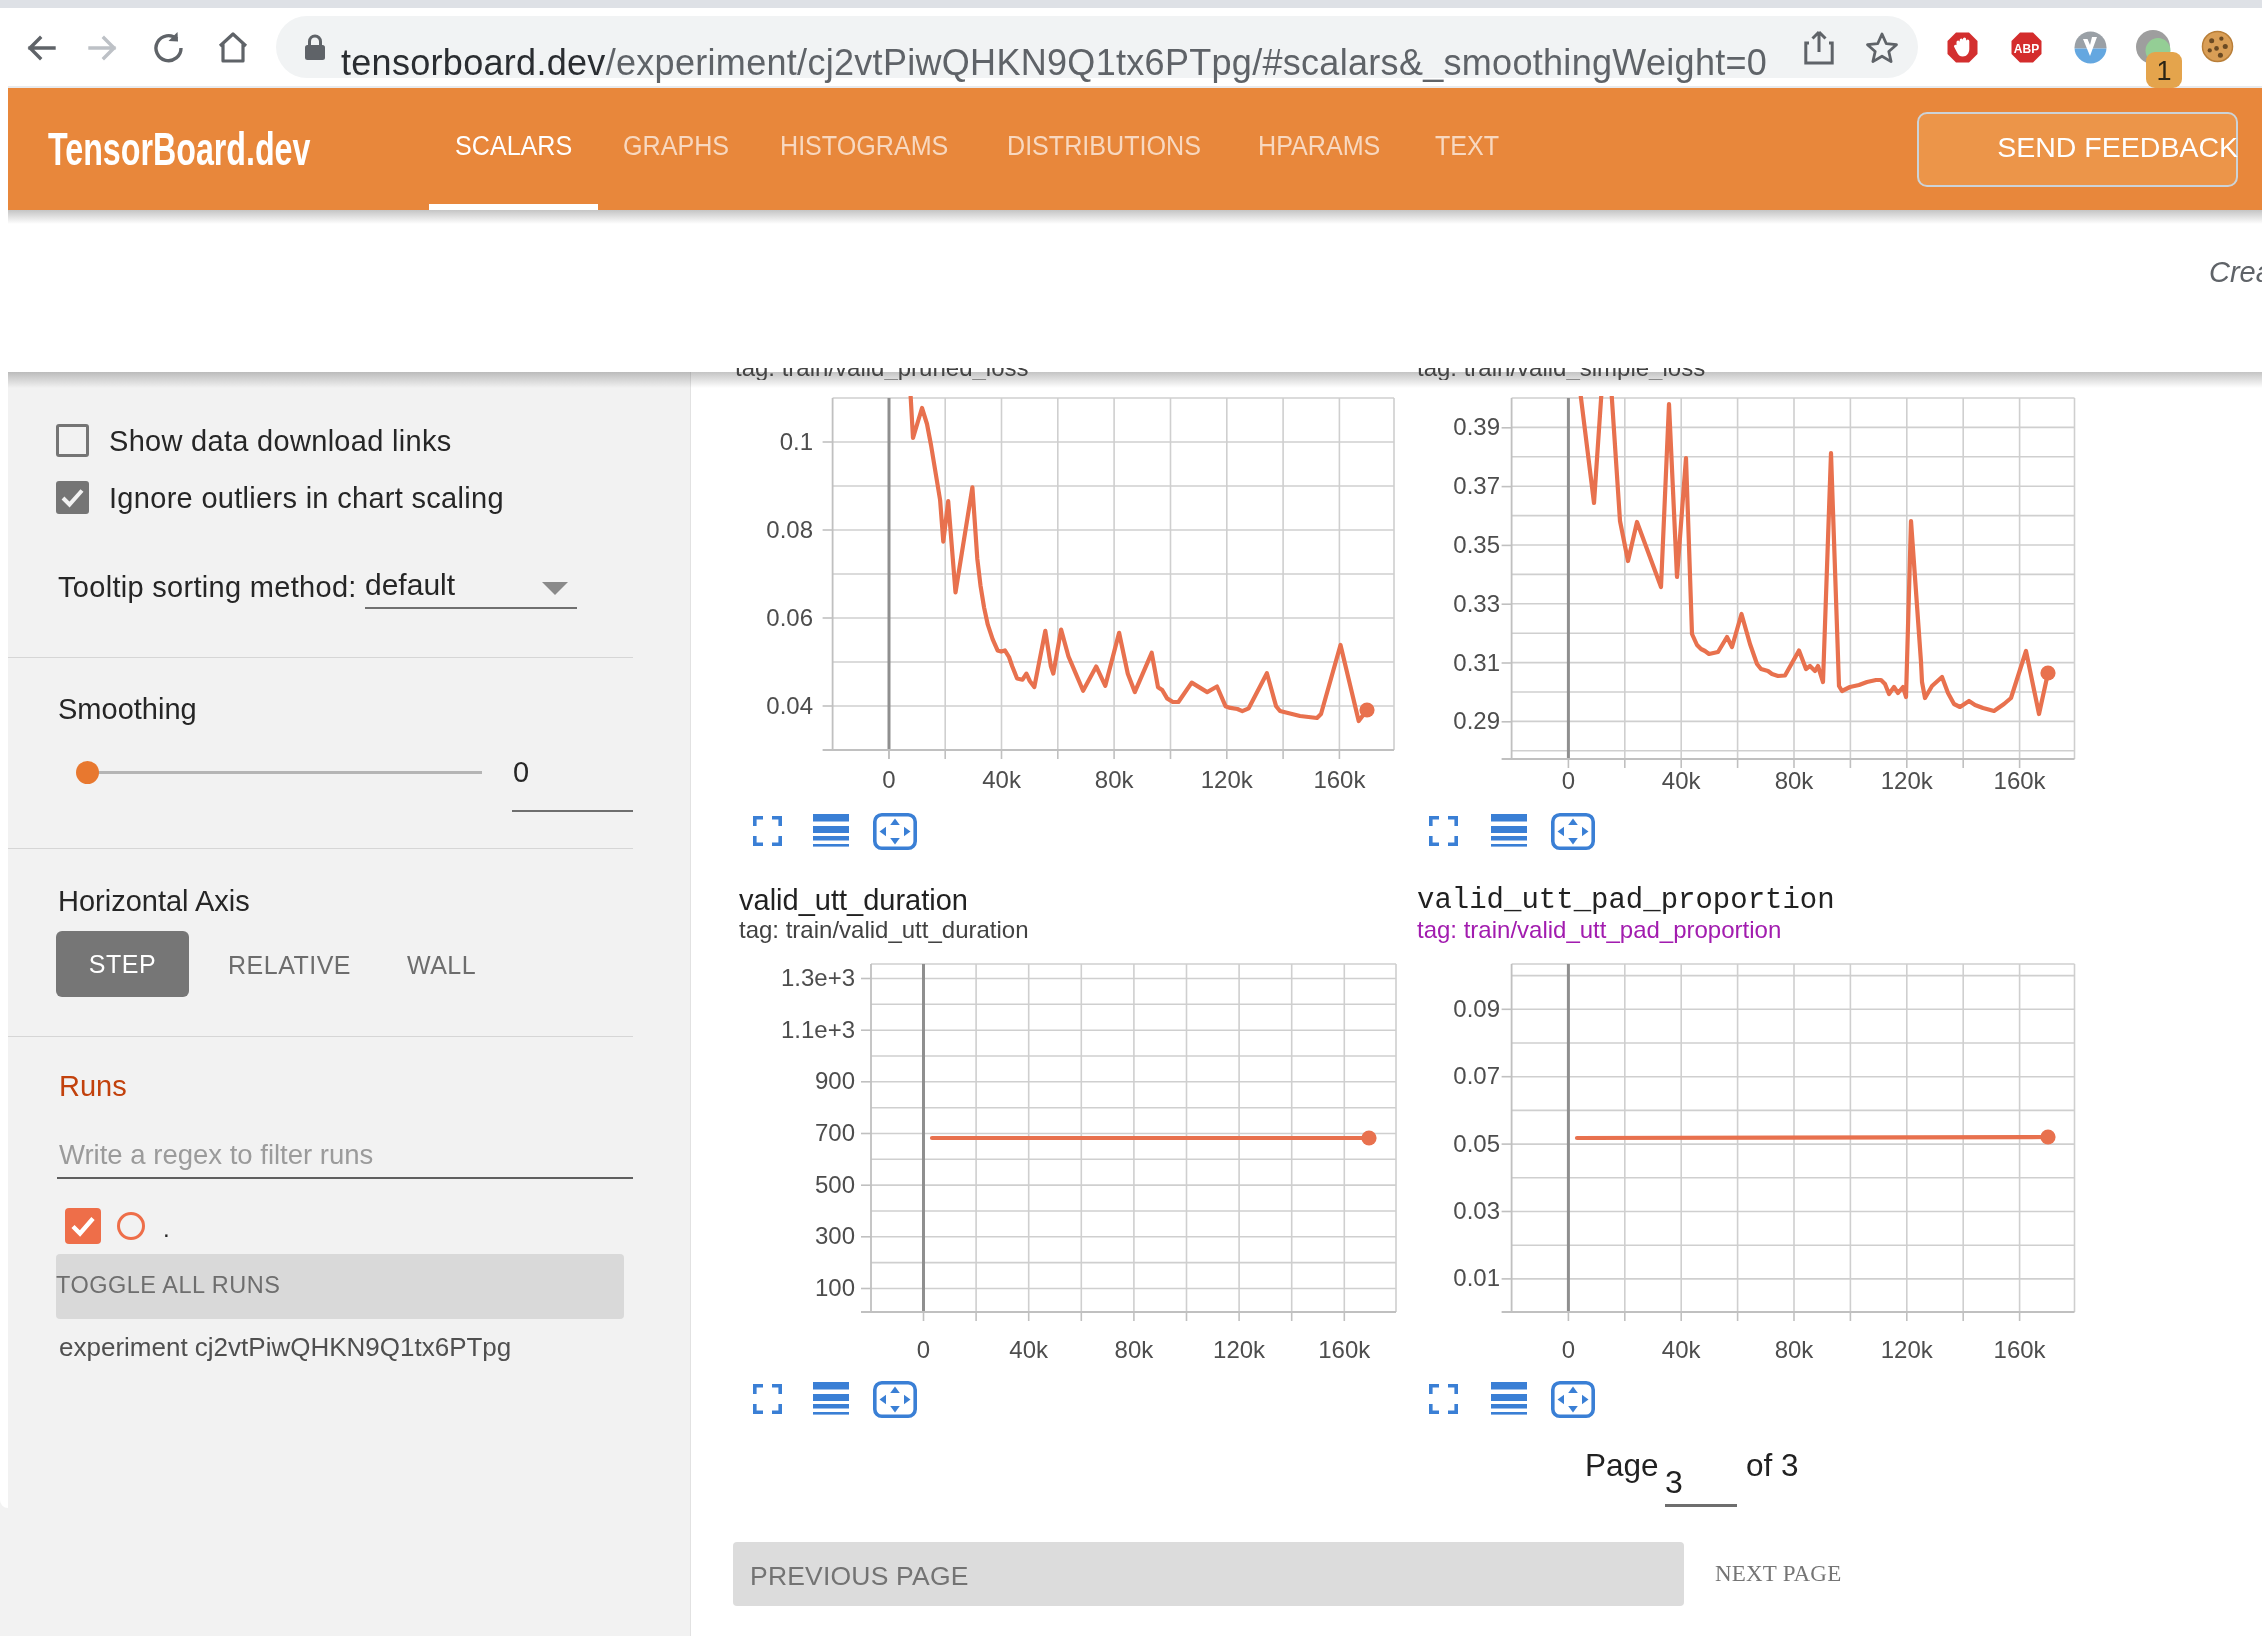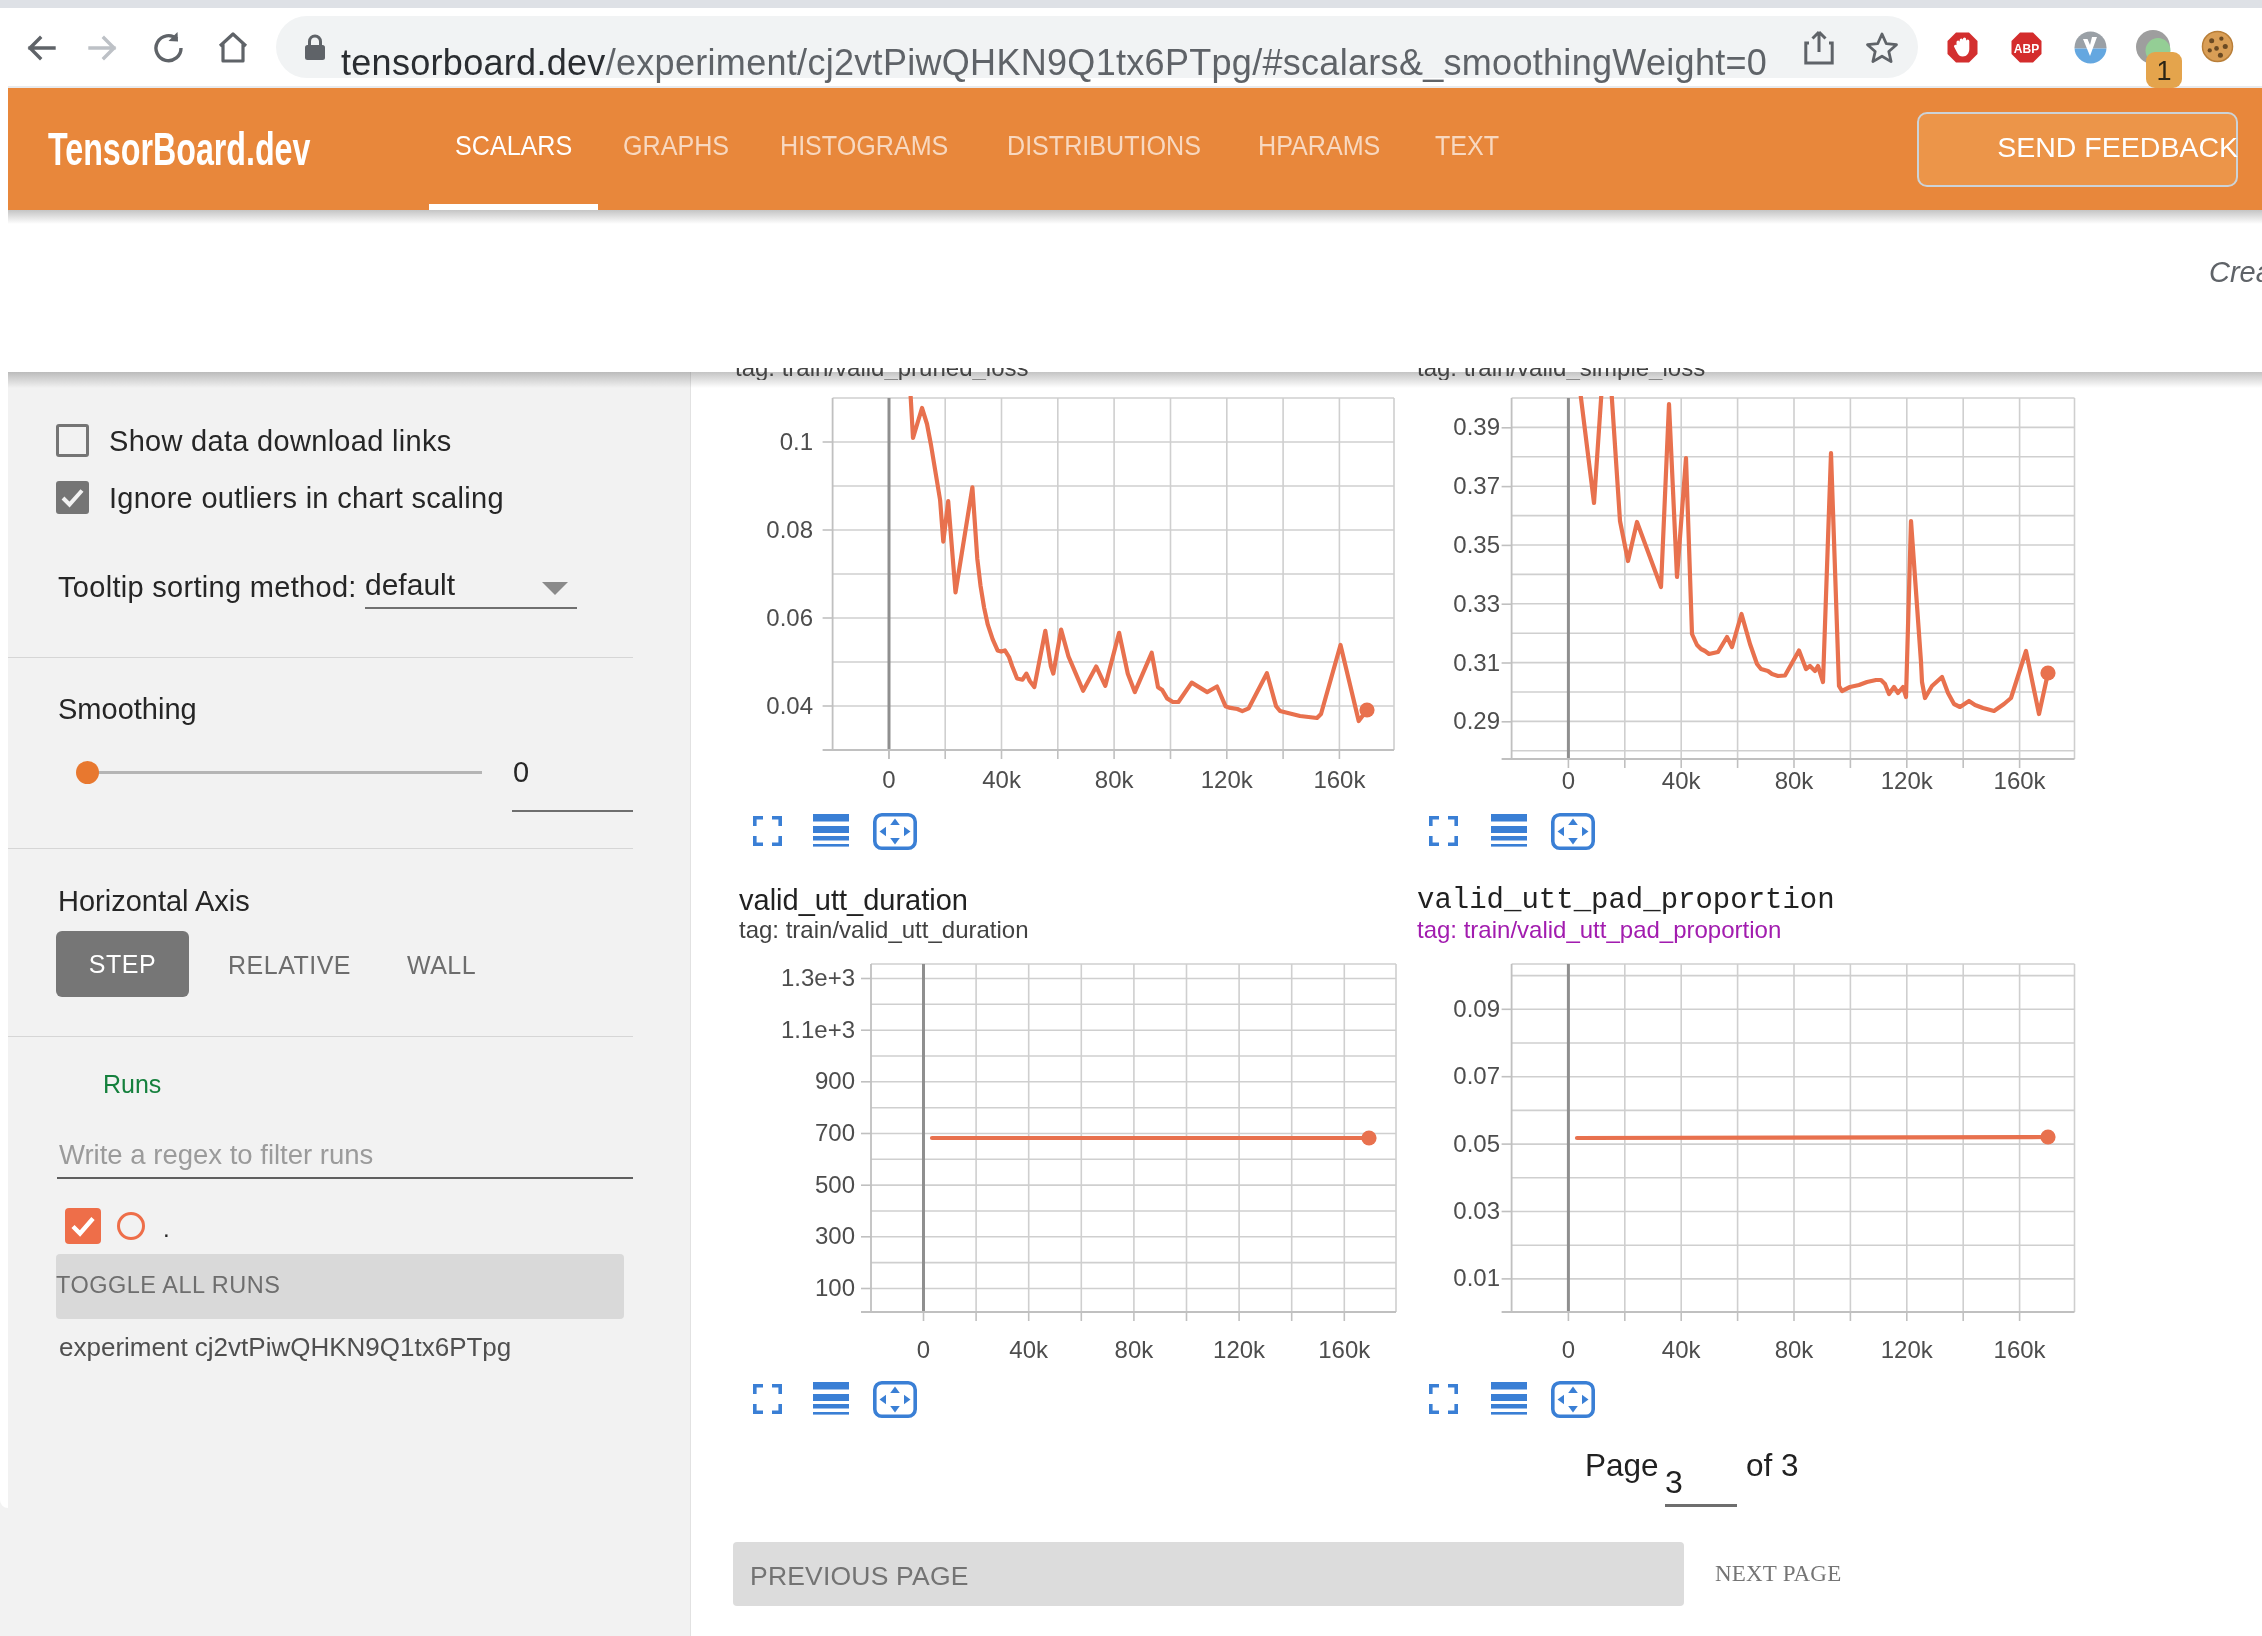--- a/index.html
+++ b/index.html
@@ -126,21 +126,21 @@
   <div class="abs" style="left:0;top:848px;width:633px;height:1px;background:#d6d6d6;"></div>
 
   <div class="abs" style="left:58px;top:885px;font-size:29px;color:#262626;">Horizontal Axis</div>
   <div class="abs" style="left:56px;top:931px;width:133px;height:66px;background:#767676;border-radius:6px;"></div>
   <div class="abs" style="left:56px;top:950px;width:133px;text-align:center;font-size:25px;color:#ffffff;letter-spacing:0.5px;">STEP</div>
   <div class="abs" style="left:228px;top:951px;font-size:25px;color:#6d6d6d;letter-spacing:0.5px;">RELATIVE</div>
   <div class="abs" style="left:407px;top:951px;font-size:25px;color:#6d6d6d;letter-spacing:0.5px;">WALL</div>
 
   <div class="abs" style="left:0;top:1036px;width:633px;height:1px;background:#d6d6d6;"></div>
 
-  <div class="abs" style="left:59px;top:1070px;font-size:25px;color:#15803d;margin-left:44px;">Runs</div>
+  <div class="abs" style="left:59px;top:1070px;font-size:29px;color:#c2410c;">Runs</div>
   <div class="abs" style="left:59px;top:1139px;font-size:27.5px;color:#9b9b9b;">Write a regex to filter runs</div>
   <div class="abs" style="left:57px;top:1177px;width:576px;height:2px;background:#5f5f5f;"></div>
 
   <div class="abs" style="left:65px;top:1208px;width:36px;height:36px;background:#ee6e49;border-radius:4px;"></div>
   <svg class="abs" style="left:65px;top:1208px;" width="36" height="36" viewBox="0 0 36 36">
     <path d="M8 18.5 L15 25.5 L28 10.5" stroke="#ffffff" stroke-width="4.4" fill="none"></path>
   </svg>
   <div class="abs" style="left:117px;top:1212px;width:28px;height:28px;border:3.5px solid #ee6e49;border-radius:50%;"></div>
   <div class="abs" style="left:163px;top:1215px;font-size:24px;color:#262626;">.</div>
 

